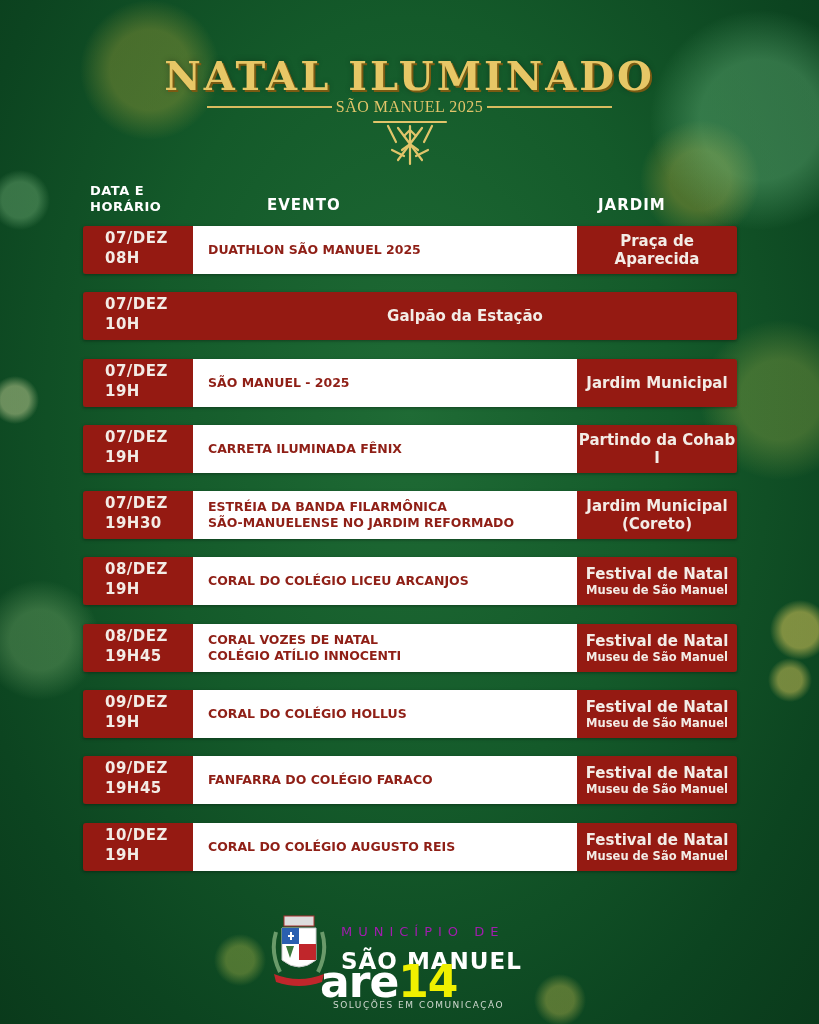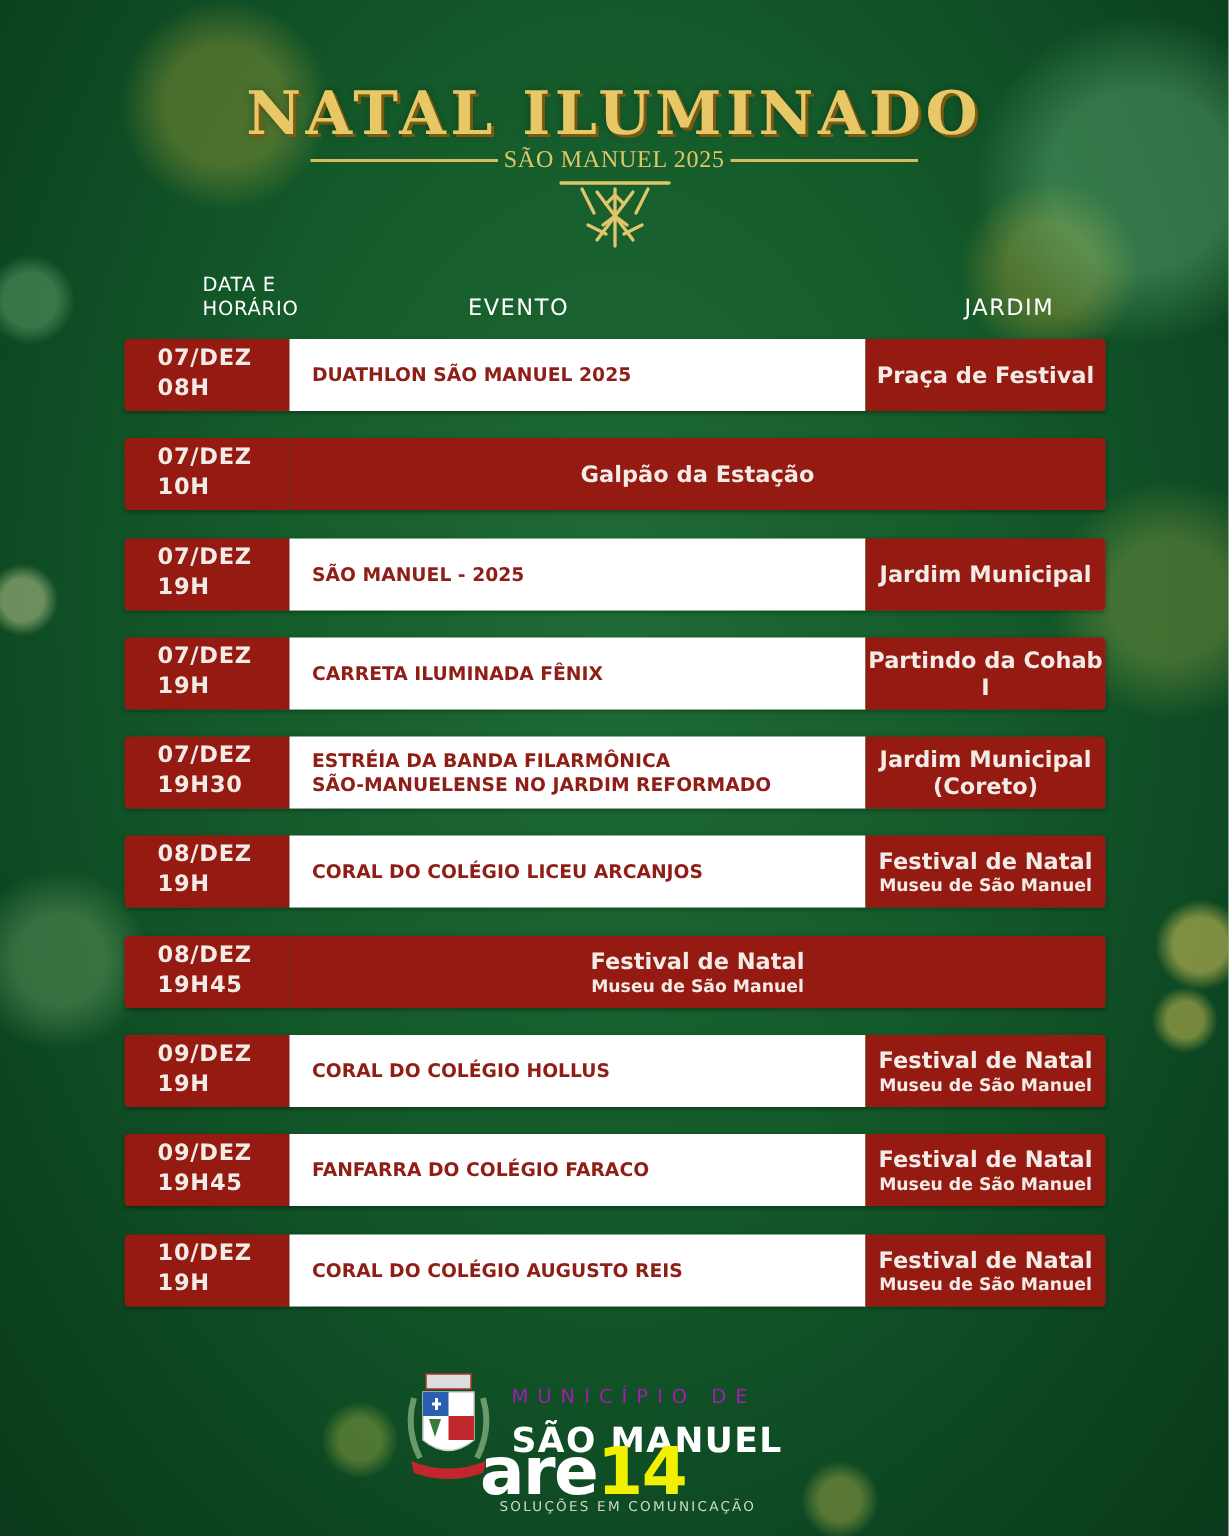--- a/index.html
+++ b/index.html
@@ -20,21 +20,21 @@
       radial-gradient(ellipse at 50% 40%, #1f6b35 0%, #145a2a 45%, #0c4420 80%, #0a3a1b 100%);
   }
   .header{position:absolute;left:0;top:52px;width:819px;text-align:center;}
   .title{font-family:"DejaVu Serif","Liberation Serif",serif;font-weight:bold;font-size:40px;
     letter-spacing:3px;color:#e7c766;
     text-shadow:2px 2px 0 #7a5a12,0 0 6px rgba(0,0,0,0.3);line-height:48px;}
   .subtitle-row{display:flex;align-items:center;justify-content:center;margin-top:-2px;}
   .subtitle-line{height:2px;background:#d8bb5f;width:125px;}
   .subtitle{font-family:"Liberation Serif","DejaVu Serif",serif;font-size:16px;color:#e2c56a;padding:0 4px;letter-spacing:0.5px;}
   .ornament{margin:4px auto 0;width:80px;height:46px;}
-  .col-head{position:absolute;color:#fff;font-weight:normal;font-size:15px;letter-spacing:1px;margin-left:45px;}
+  .col-head{position:absolute;color:#fff;font-weight:bold;font-size:15px;letter-spacing:1px;}
   .col-date{left:90px;top:183px;font-size:13px;line-height:16px;letter-spacing:0.5px;}
   .col-event{left:267px;top:196px;}
   .col-local{left:598px;top:196px;}
   .rows{position:absolute;left:83px;top:226px;width:654px;}
   .row{display:flex;height:48px;margin-bottom:18.3px;box-shadow:0 1px 3px rgba(0,0,0,0.35);}
   .cell-date{width:110px;background:#951a12;color:#f3ece6;font-weight:bold;font-size:15px;line-height:20px;
     padding:2px 0 0 22px;box-sizing:border-box;border-radius:3px 0 0 3px;letter-spacing:0.5px;}
   .cell-date span{display:block;}
   .cell-event{width:384px;background:#fff;color:#8f1f16;font-weight:bold;font-size:12.5px;
     display:flex;flex-direction:column;justify-content:center;padding-left:15px;box-sizing:border-box;line-height:16px;}
@@ -79,21 +79,21 @@
 <div class="rows">
   <div class="row">
     <div class="cell-date">
         <span>07/DEZ</span>
         <span>08H</span>
       </div>
     <div class="cell-event">
         <span>DUATHLON SÃO MANUEL 2025</span>
       </div>
     <div class="cell-local">
-        <span>Praça de Festival</span>
+        <span>Praça de Aparecida</span>
       </div>
   </div>
   <div class="row">
     <div class="cell-date">
         <span>07/DEZ</span>
         <span>10H</span>
       </div>
     <div class="cell-local">
         <span>Galpão da Estação</span>
       </div>
@@ -146,20 +146,24 @@
       </div>
     <div class="cell-local">
         <span>Festival de Natal</span>
         <span class="sub">Museu de São Manuel</span>
       </div>
   </div>
   <div class="row">
     <div class="cell-date">
         <span>08/DEZ</span>
         <span>19H45</span>
+      </div>
+    <div class="cell-event">
+        <span>CORAL VOZES DE NATAL</span>
+        <span>COLÉGIO ATÍLIO INNOCENTI</span>
       </div>
     <div class="cell-local">
         <span>Festival de Natal</span>
         <span class="sub">Museu de São Manuel</span>
       </div>
   </div>
   <div class="row">
     <div class="cell-date">
         <span>09/DEZ</span>
         <span>19H</span>

